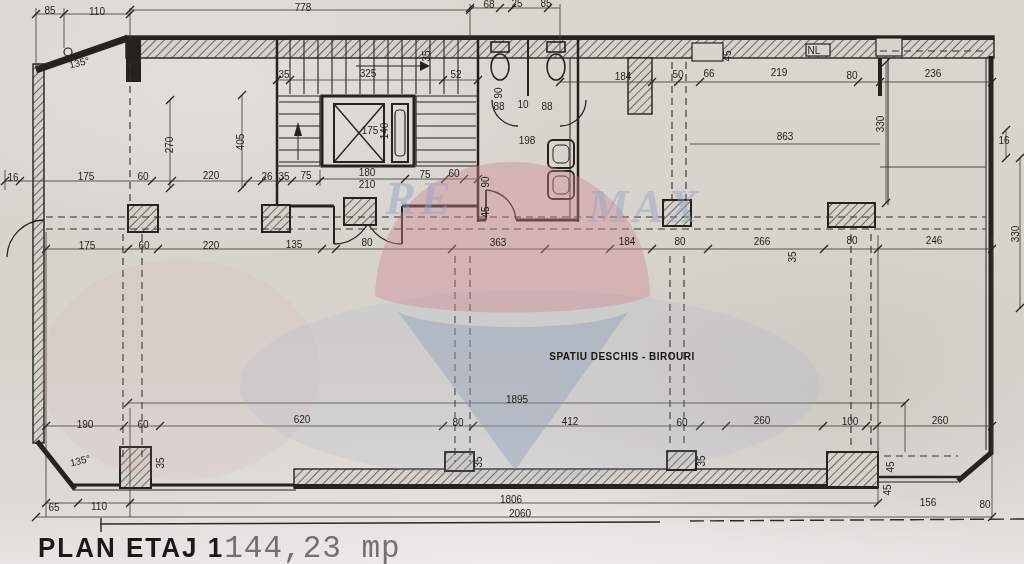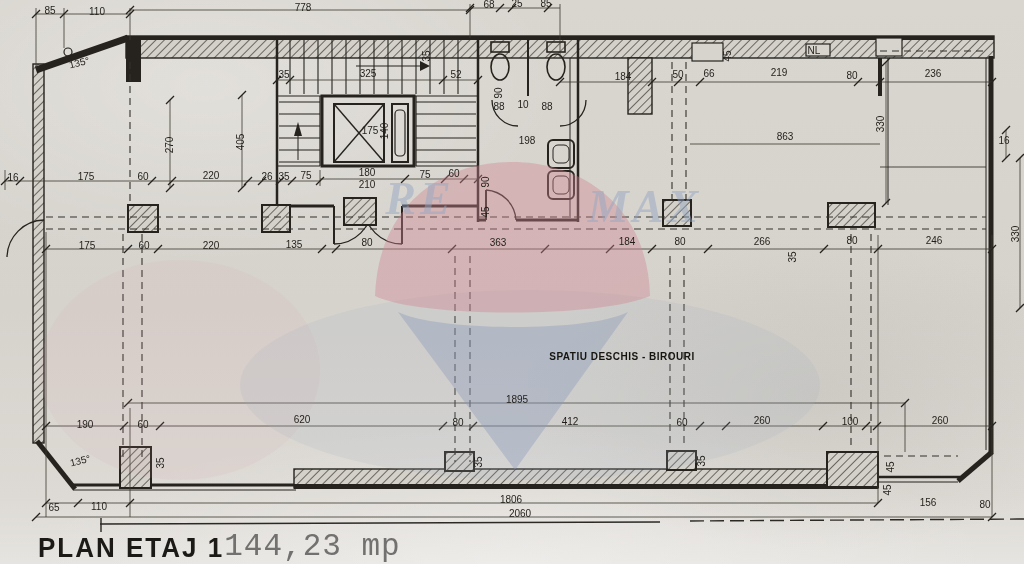--- a/index.html
+++ b/index.html
@@ -7,21 +7,21 @@
     font-family:"Liberation Sans",sans-serif;
     background:
       radial-gradient(ellipse 600px 300px at 20% 15%, rgba(255,255,255,.25), rgba(255,255,255,0) 60%),
       radial-gradient(ellipse 500px 260px at 80% 70%, rgba(120,115,105,.12), rgba(0,0,0,0) 60%),
       radial-gradient(ellipse 700px 200px at 50% 100%, rgba(255,255,255,.30), rgba(255,255,255,0) 70%),
       linear-gradient(180deg,#d9d6d0 0%,#d6d3cd 55%,#dddad5 88%,#e6e4e0 100%);}
   svg text{user-select:none;}
   .dim{font:10px "Liberation Sans",sans-serif;fill:#211e19;text-anchor:middle;}
   .room{font-weight:bold;letter-spacing:.5px;fill:#17150f;}
   .wm-letter{font:italic bold 46px "Liberation Serif",serif;fill:#93a6c2;opacity:.48;text-anchor:middle;letter-spacing:4px;}
-  .titlebar{position:absolute;left:0;bottom:0;width:100%;height:31px;display:flex;align-items:flex-end;}
+  .titlebar{position:absolute;left:0;bottom:0;width:100%;height:31px;display:flex;align-items:center;}
   .plan-title{margin-left:38px;font-size:26px;font-weight:bold;color:#1c1a16;letter-spacing:2px;transform:scaleY(1.04);}
   .area-value{font-family:Liberation Mono, monospace;font-size:31px;color:#737170;letter-spacing:1px;}
 </style>
 </head>
 <body>
 
 <div class="stage">
   <svg width="1024" height="564" viewBox="0 0 1024 564">
     <defs>
       <pattern id="hatch" width="6" height="6" patternUnits="userSpaceOnUse" patternTransform="rotate(45)">

